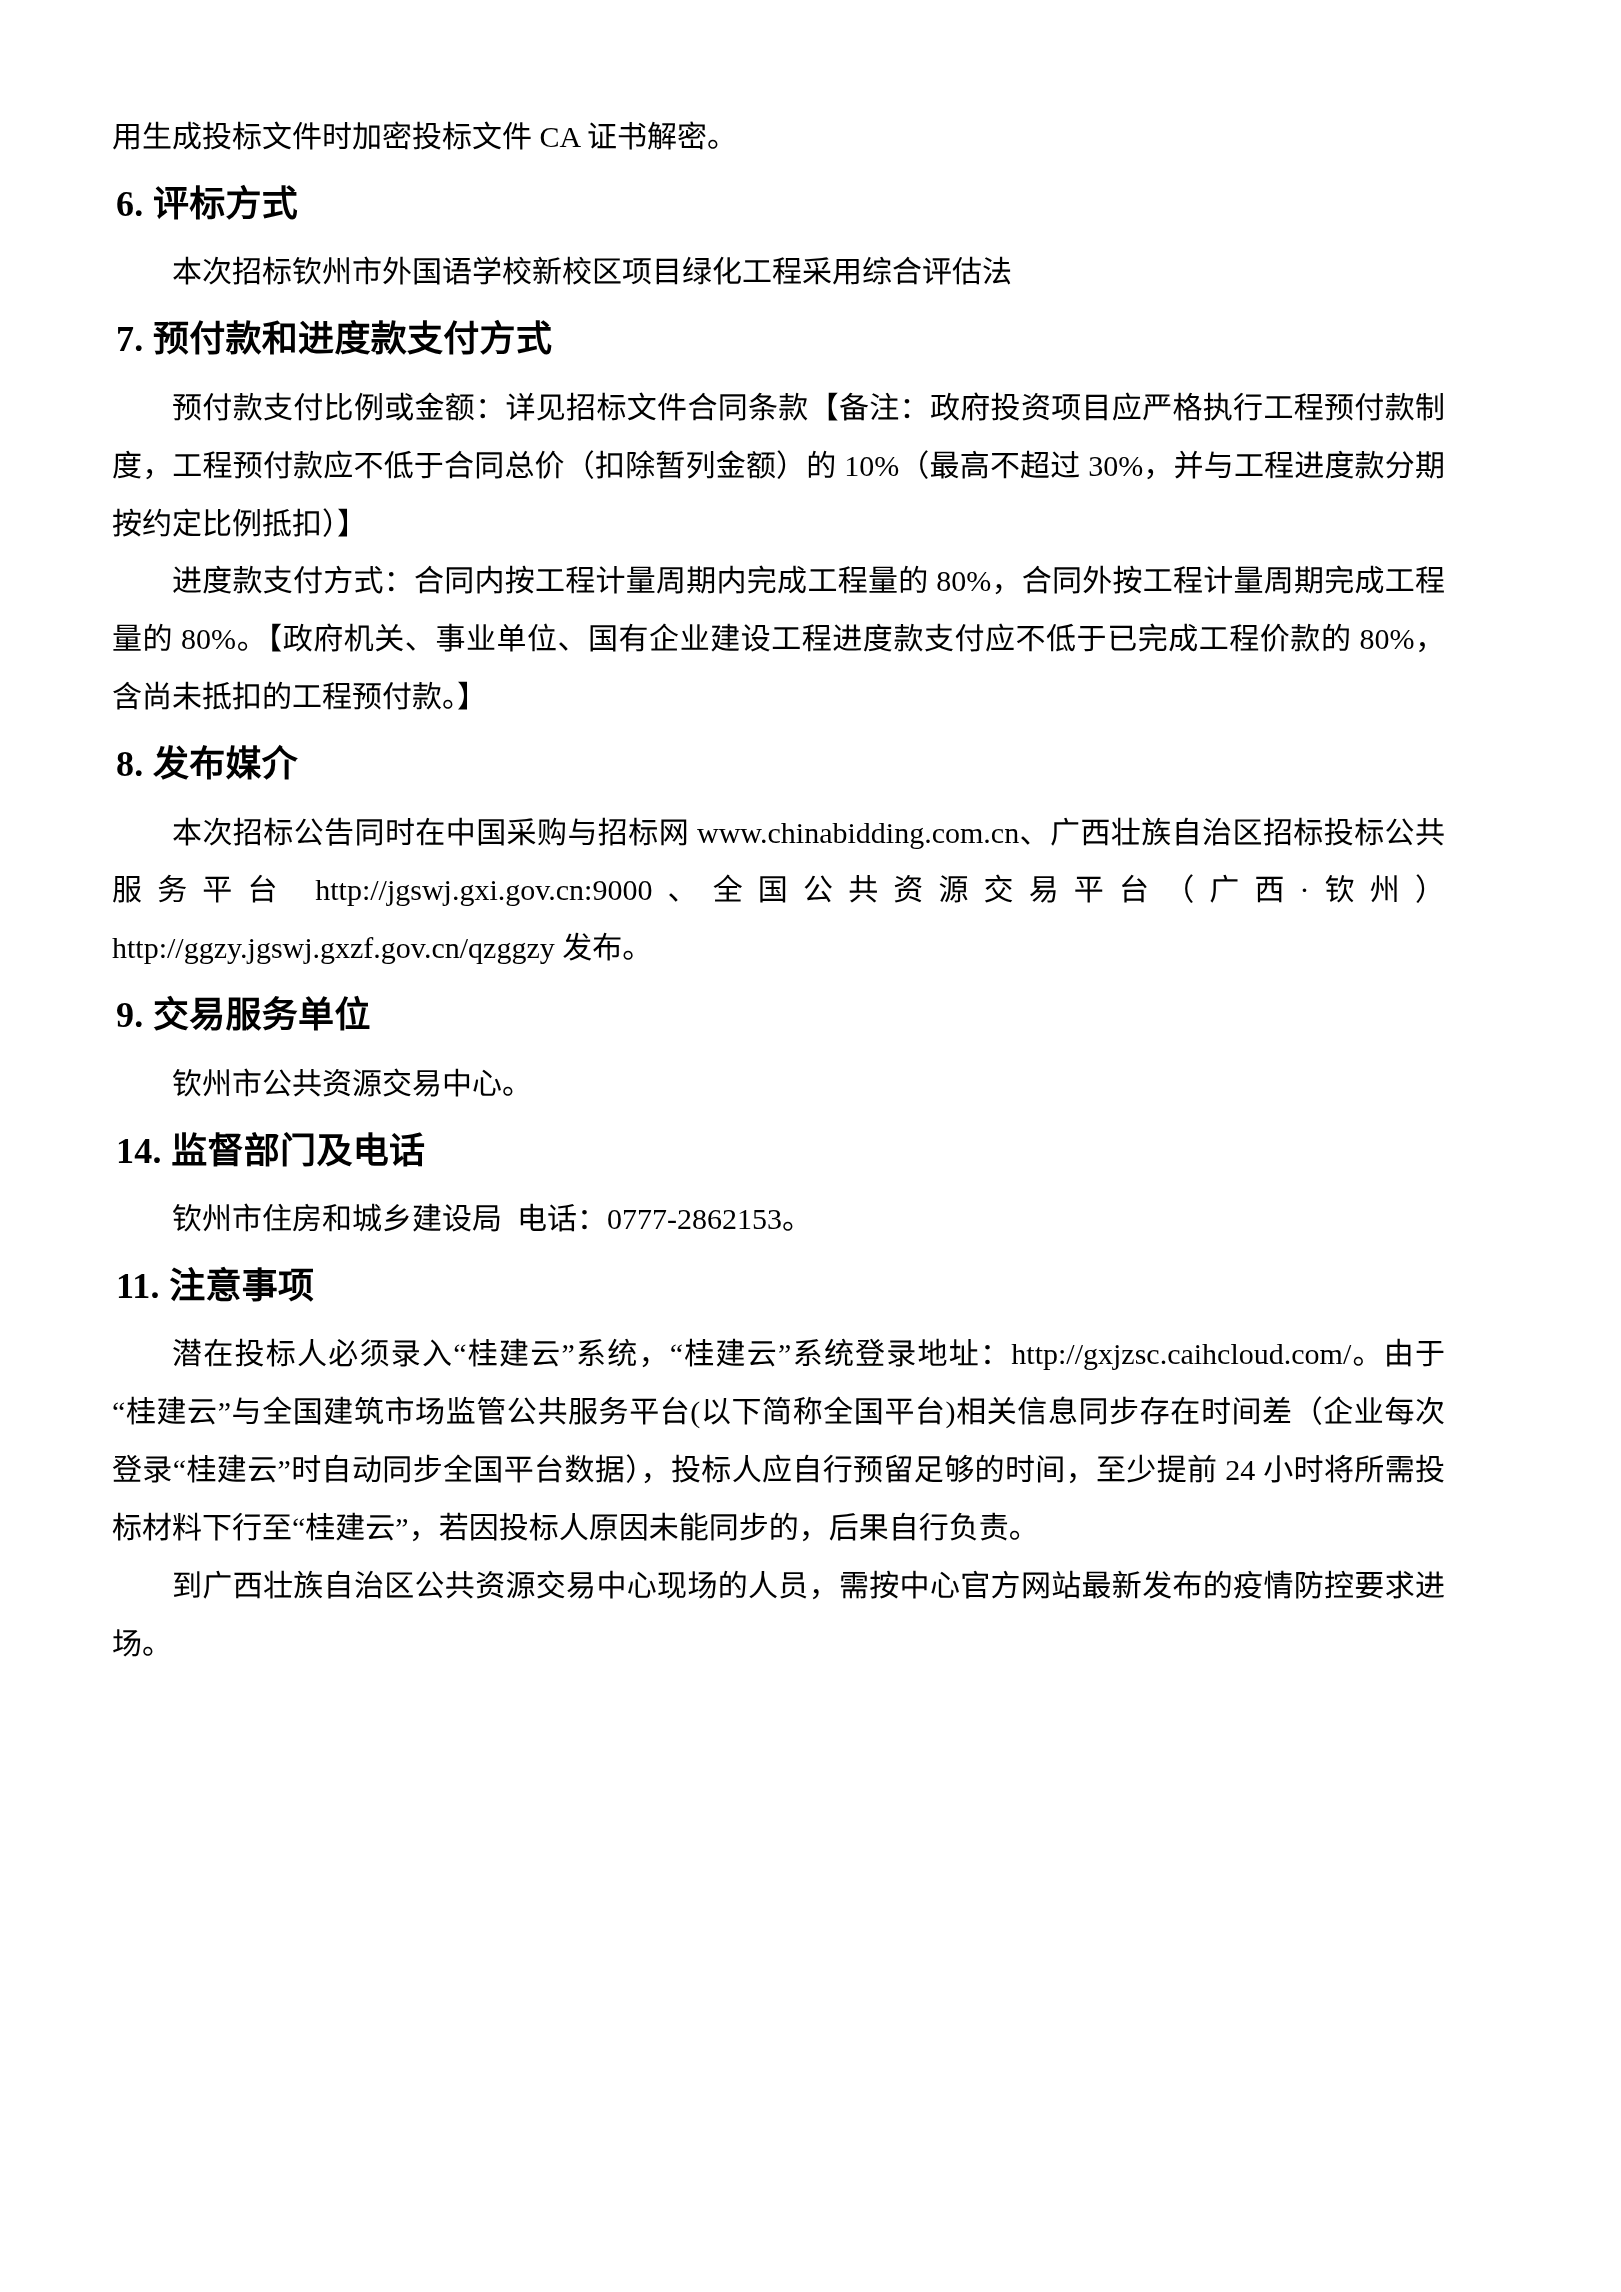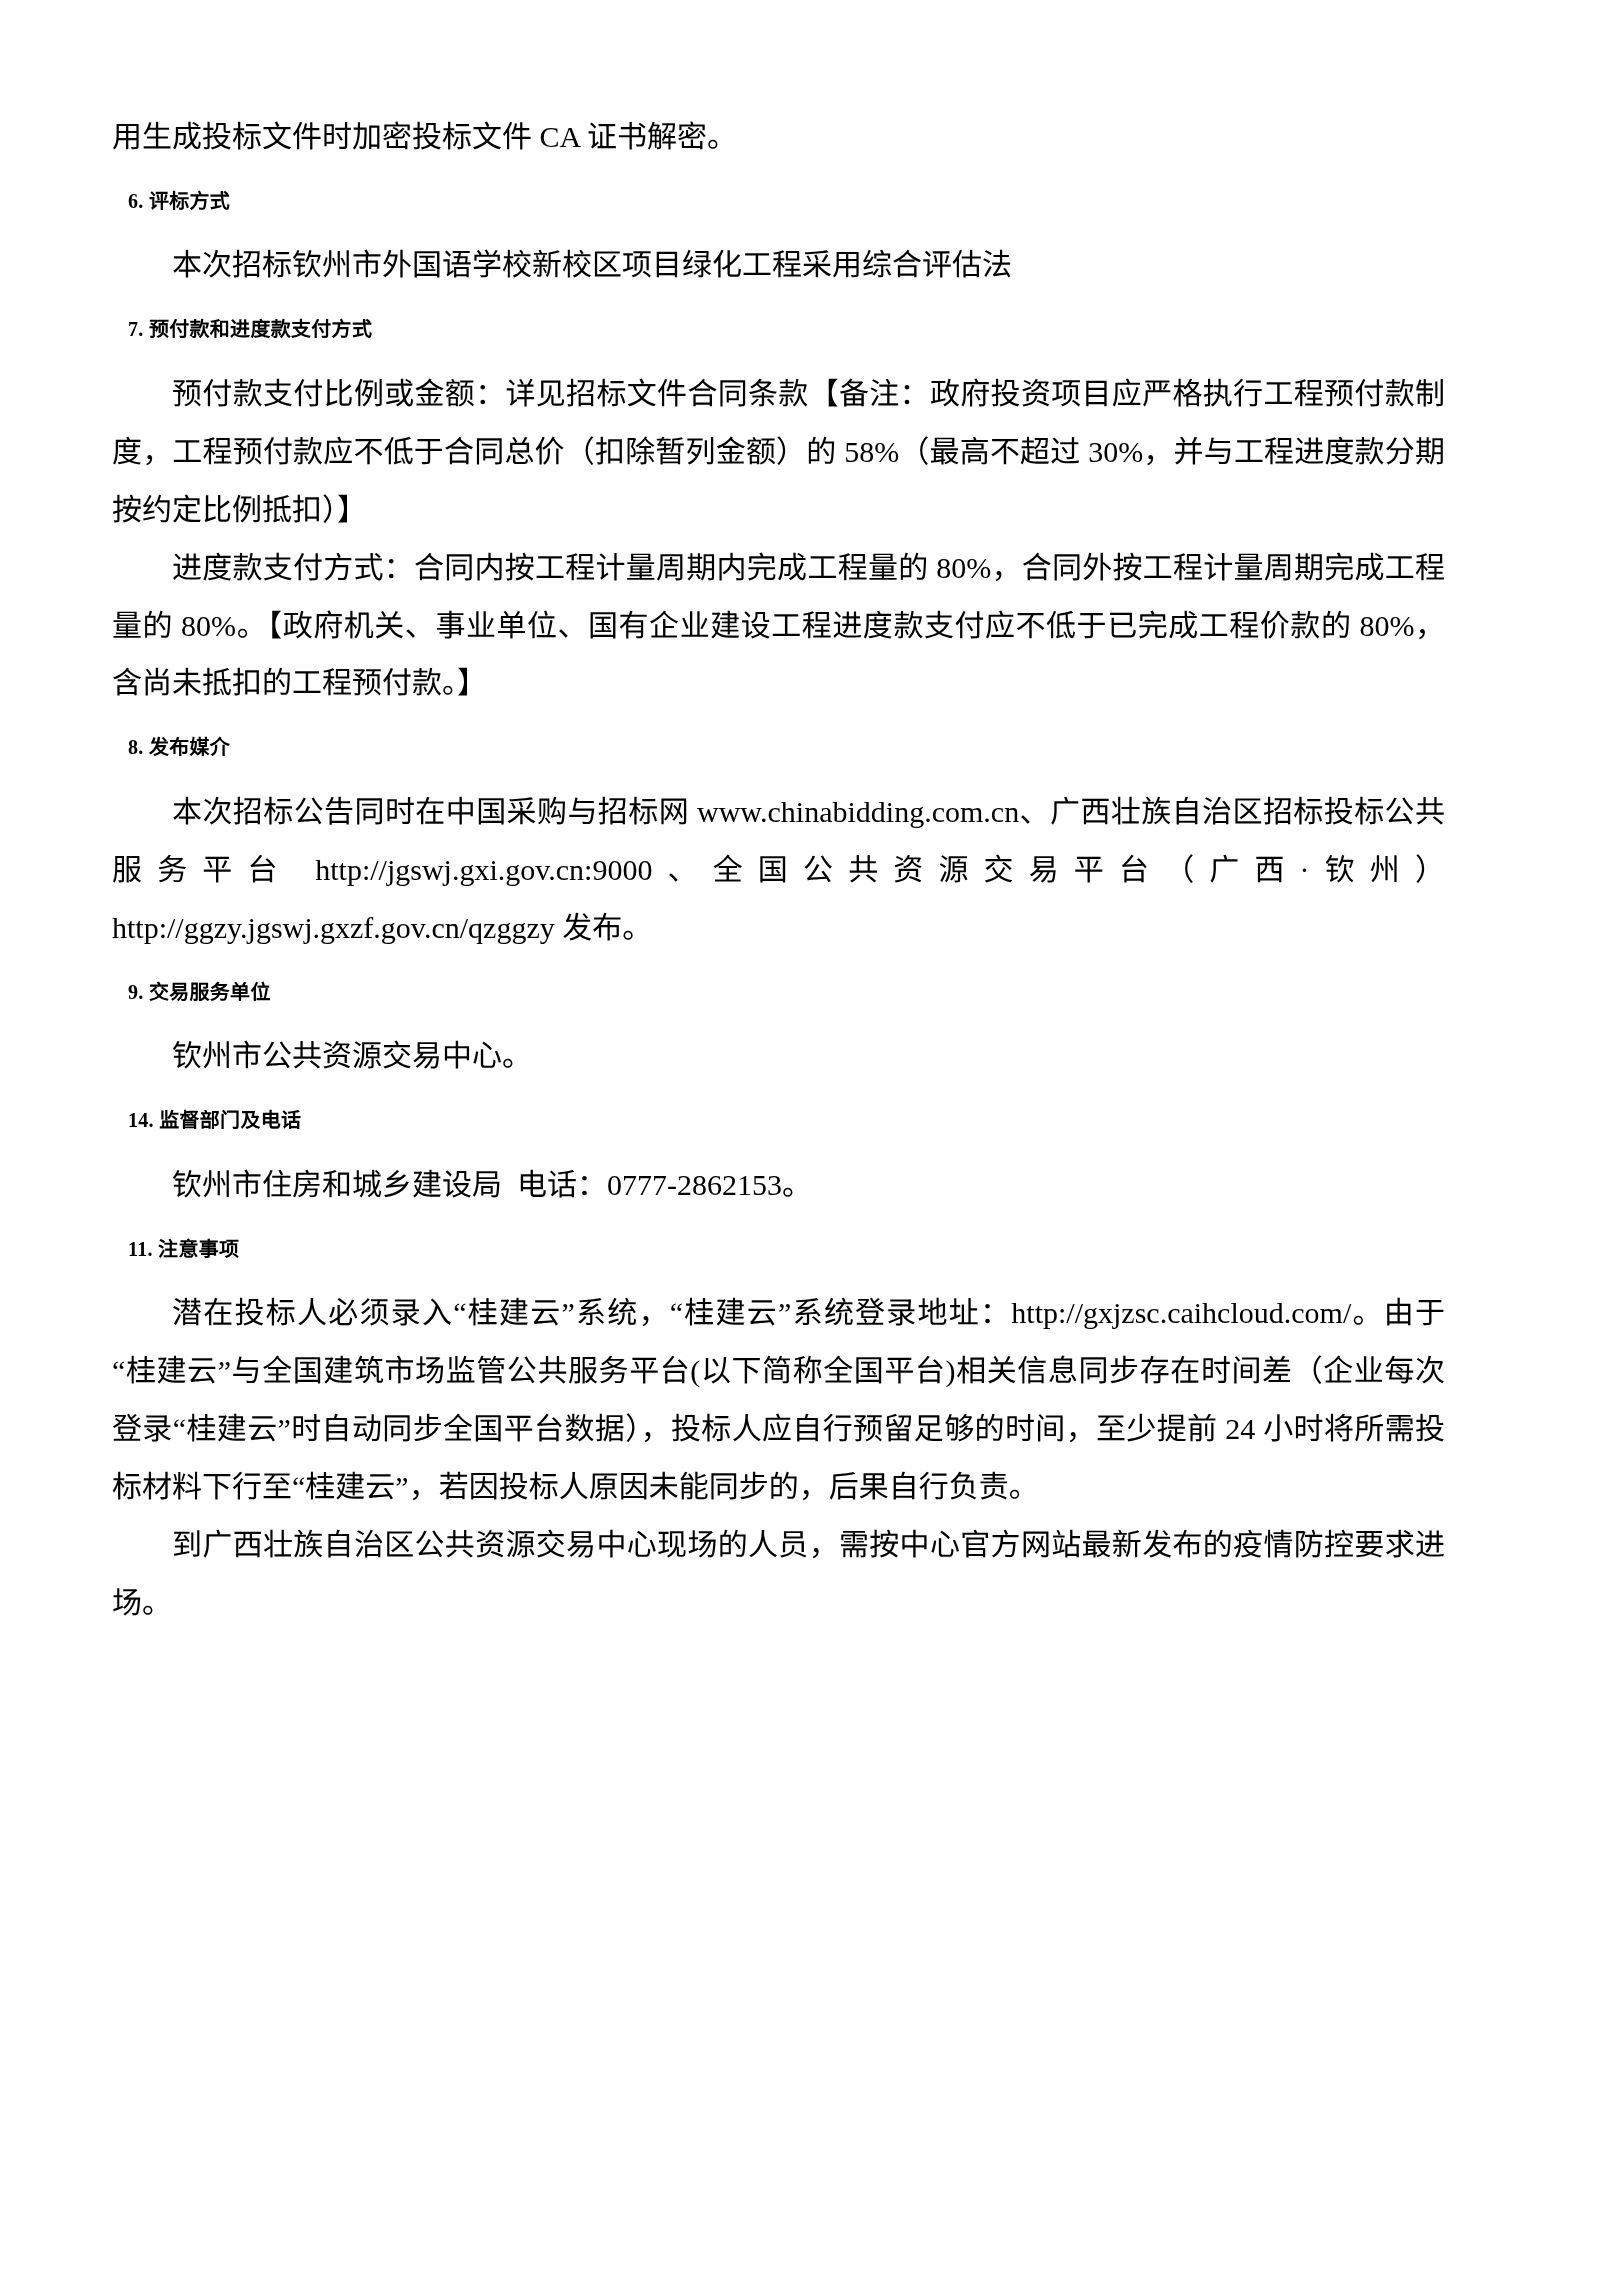--- a/index.html
+++ b/index.html
@@ -30,43 +30,43 @@
     text-align: justify;
     text-justify: inter-ideograph;
     font-size: 30px;
     line-height: 1.93;
     white-space: pre-wrap;
   }
   .indent2 {
     text-indent: 2em;
   }
   .heading {
-    margin: 16px;
+    margin: 4px;
     font-weight: bold;
-    font-size: 20px;
+    font-size: 36px;
     line-height: 1.93;
     font-family: "Liberation Serif", "DejaVu Serif", serif;
     letter-spacing: 0.3px;
   }
 </style>
 </head>
 <body>
 
 <div class="page">
   <div class="doc-body">
 
     <p class="para">用生成投标文件时加密投标文件 CA 证书解密。</p>
 
     <p class="heading">6. 评标方式</p>
 
     <p class="para indent2">本次招标钦州市外国语学校新校区项目绿化工程采用综合评估法</p>
 
     <p class="heading">7. 预付款和进度款支付方式</p>
 
-    <p class="para indent2">预付款支付比例或金额：详见招标文件合同条款【备注：政府投资项目应严格执行工程预付款制度，工程预付款应不低于合同总价（扣除暂列金额）的 58%（最高不超过 30%，并与工程进度款分期按约定比例抵扣）】</p>
+    <p class="para indent2">预付款支付比例或金额：详见招标文件合同条款【备注：政府投资项目应严格执行工程预付款制度，工程预付款应不低于合同总价（扣除暂列金额）的 10%（最高不超过 30%，并与工程进度款分期按约定比例抵扣）】</p>
 
     <p class="para indent2">进度款支付方式：合同内按工程计量周期内完成工程量的 80%，合同外按工程计量周期完成工程量的 80%。【政府机关、事业单位、国有企业建设工程进度款支付应不低于已完成工程价款的 80%，含尚未抵扣的工程预付款。】</p>
 
     <p class="heading">8. 发布媒介</p>
 
     <p class="para indent2">本次招标公告同时在中国采购与招标网 www.chinabidding.com.cn、广西壮族自治区招标投标公共服务平台 http://jgswj.gxi.gov.cn:9000、全国公共资源交易平台（广西·钦州）http://ggzy.jgswj.gxzf.gov.cn/qzggzy 发布。</p>
 
     <p class="heading">9. 交易服务单位</p>
 
     <p class="para indent2">钦州市公共资源交易中心。</p>

